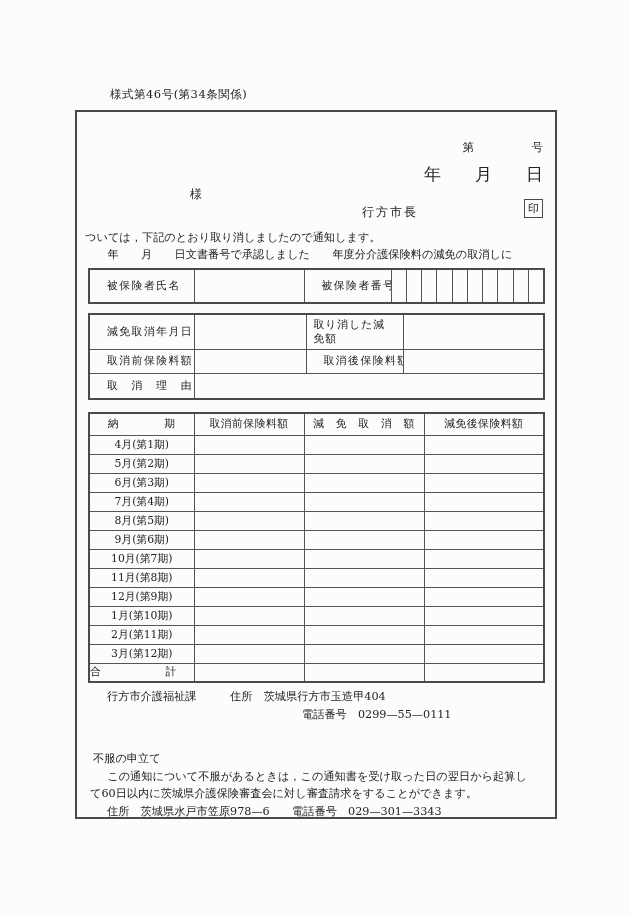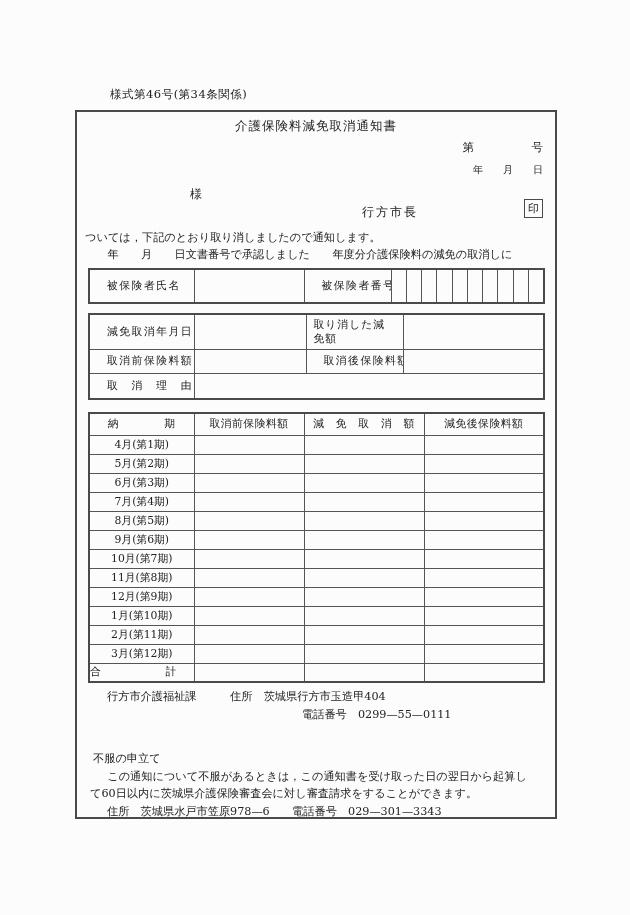--- a/index.html
+++ b/index.html
@@ -10,21 +10,21 @@
   }
   .page{position:absolute;inset:0;}
   .form-id{position:absolute;left:80px;top:87px;font-size:11.5px;letter-spacing:.5px;margin-left:30px;}
   .box{
     position:absolute;left:75px;top:110px;width:482px;height:709px;
     border:2px solid #4a4a4a;box-sizing:border-box;background:#fcfcfc;
   }
   .nowrap{white-space:nowrap;}
   .title{position:absolute;top:6px;left:0;width:100%;text-align:center;font-size:12.5px;letter-spacing:1px;}
   .docnum{position:absolute;top:28px;right:12px;font-size:11.5px;}
-  .dateline{position:absolute;top:51px;right:12px;font-size:10px;}
+  .dateline{position:absolute;top:51px;right:12px;font-size:17px;}
   .addressee{position:absolute;top:74px;left:113px;font-size:12px;}
   .mayor{position:absolute;top:92px;left:285px;font-size:12px;letter-spacing:2px;}
   .seal{
     position:absolute;top:87px;right:12px;width:19px;height:19px;
     border:1px solid #4a4a4a;box-sizing:border-box;display:flex;align-items:center;justify-content:center;
     font-size:11px;
   }
   .body-par{position:absolute;top:117px;left:8px;right:8px;font-size:11.2px;line-height:17px;}
 
   table{border-collapse:collapse;position:absolute;left:11px;table-layout:fixed;background:#fcfcfc;border:2px solid #4a4a4a;}
@@ -53,21 +53,20 @@
 </style>
 </head>
 <body>
 
 <div class="page">
 
   <div class="form-id nowrap">様式第46号(第34条関係)</div>
 
   <div class="box">
 
-    <div class="title nowrap">介護保険料減免取消通知書</div>
     <div class="docnum nowrap">第　　　　　号</div>
     <div class="dateline nowrap">年　　月　　日</div>
     <div class="addressee nowrap">様</div>
     <div class="mayor nowrap">行方市長</div>
     <div class="seal">
       <span>印</span>
     </div>
 
     <div class="body-par">
       <div class="nowrap">ついては，下記のとおり取り消しましたので通知します。</div>

